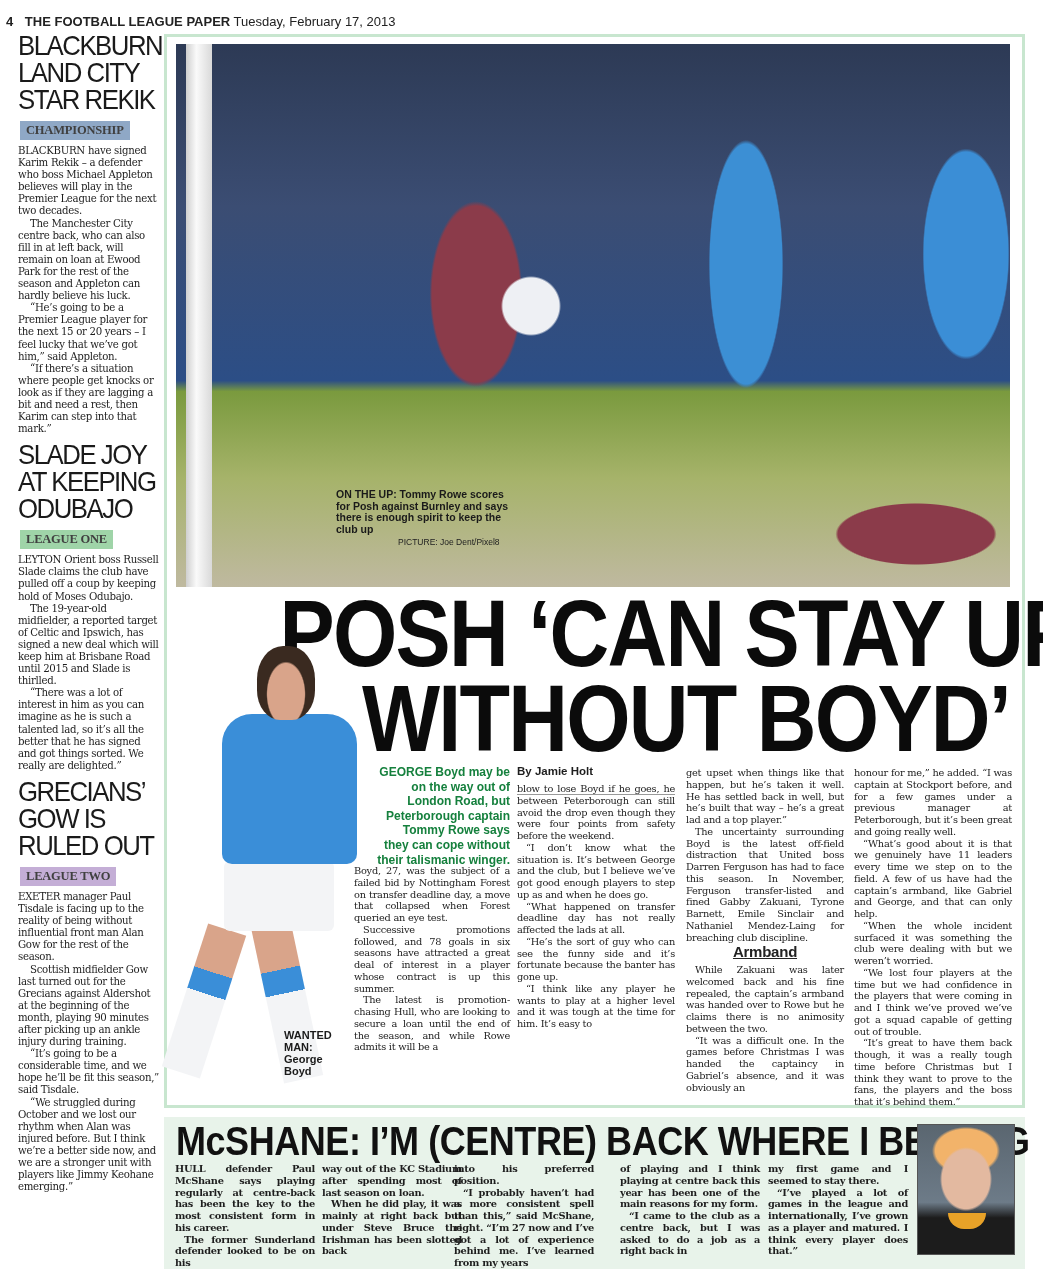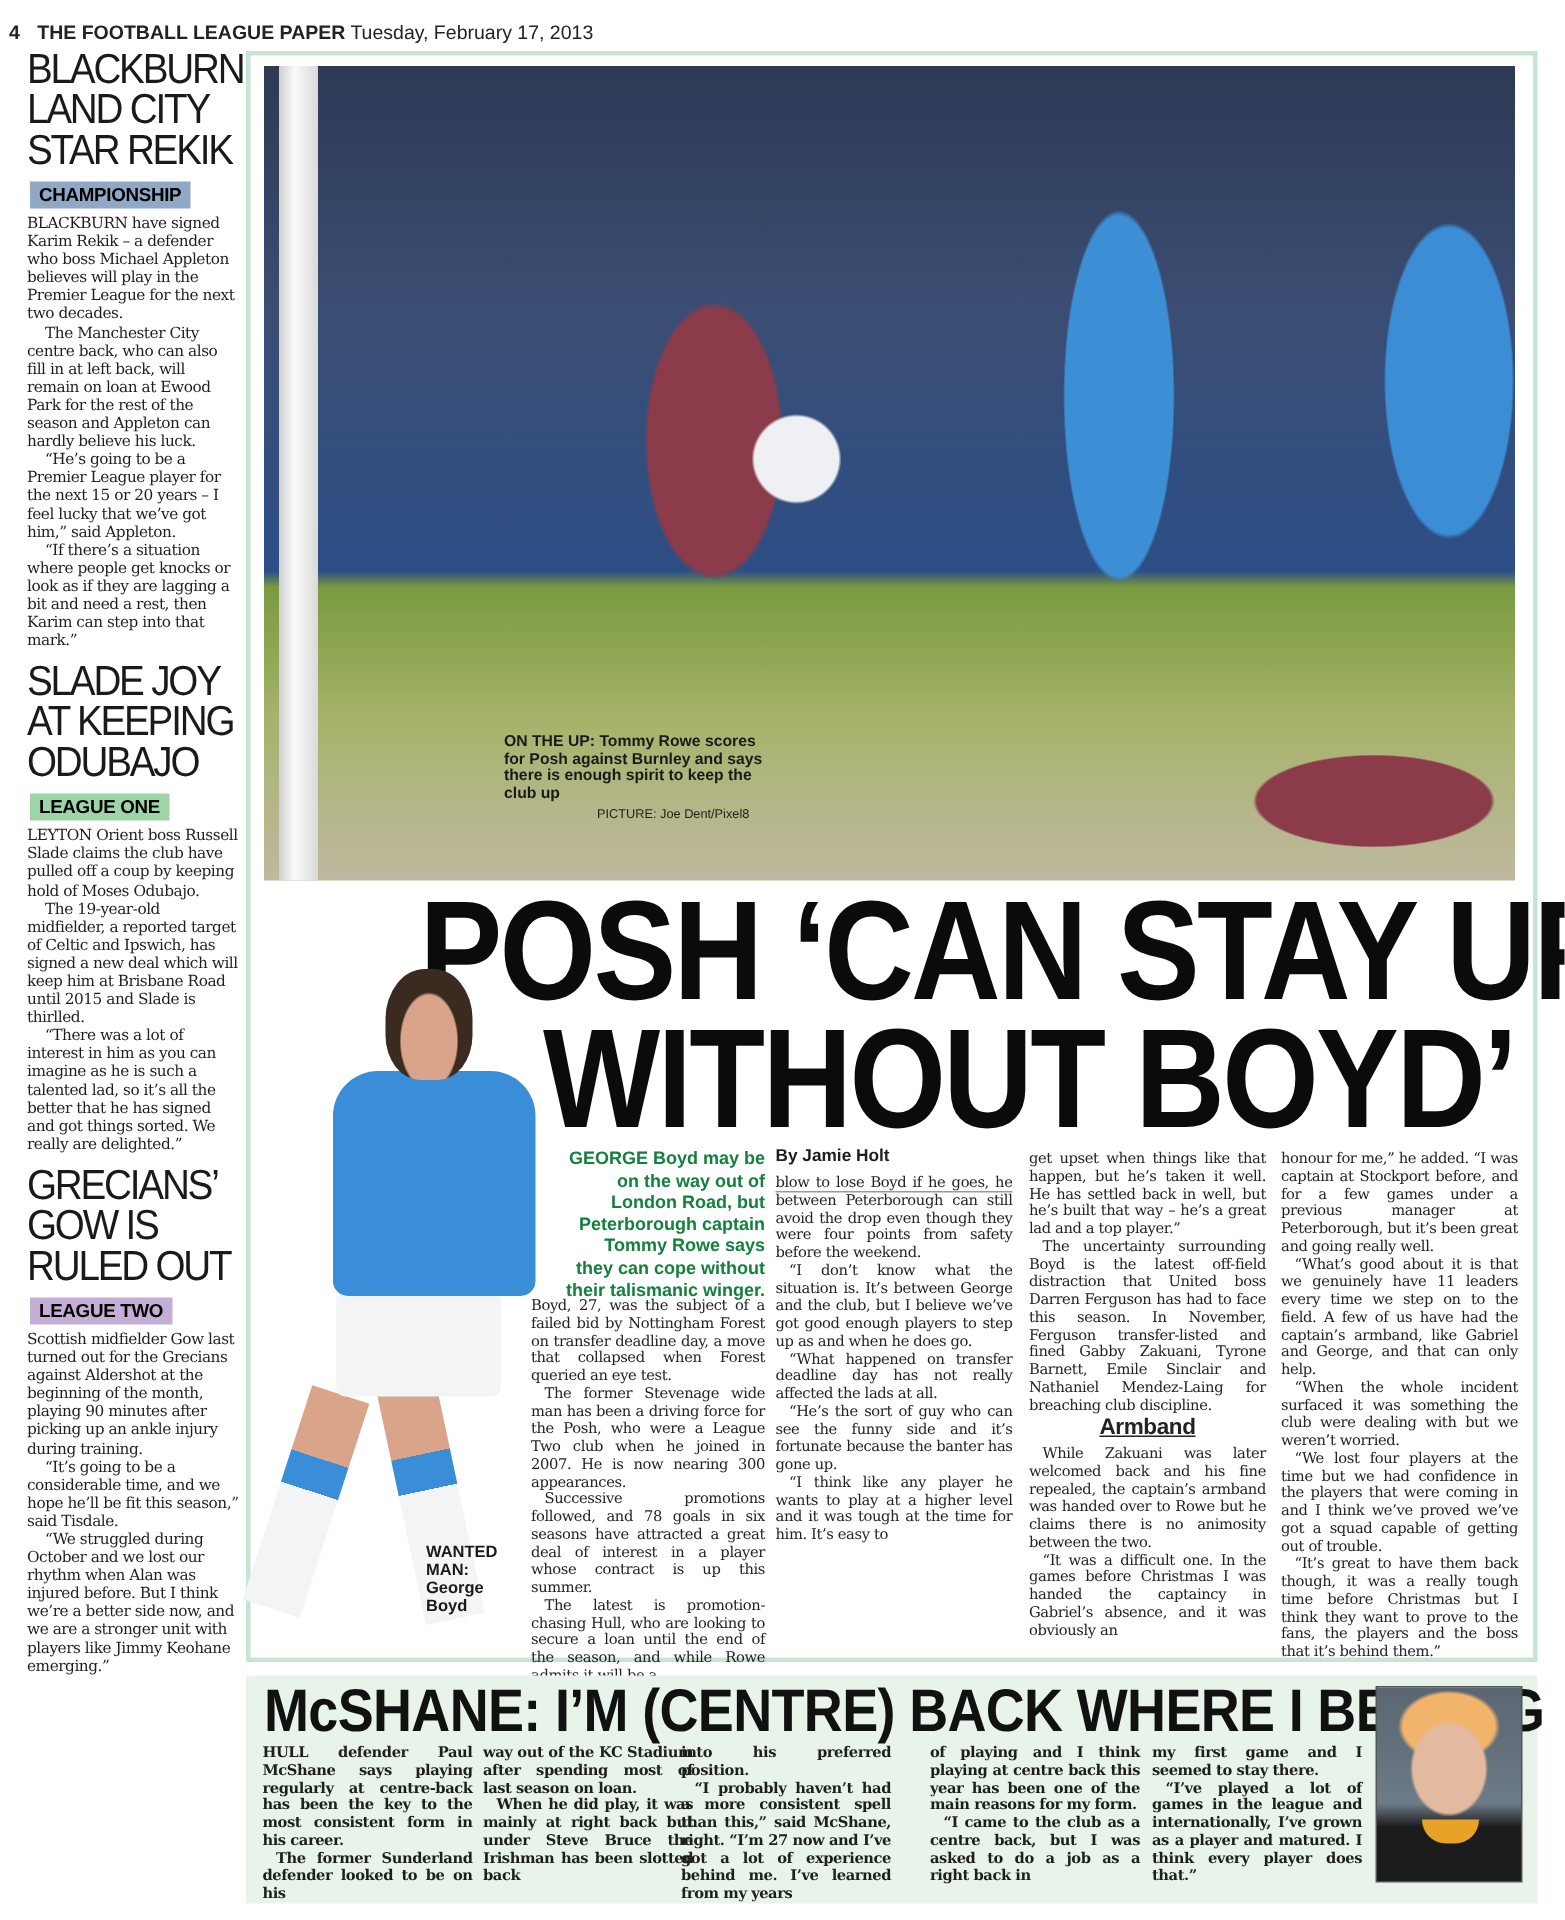--- a/index.html
+++ b/index.html
@@ -6,21 +6,21 @@
   html, body { width: 1043px; height: 1280px; background: #fff; overflow: hidden; }
   body { position: relative; font-family: "DejaVu Serif", serif; color: #1e1e1e; }
 
   .folio { position: absolute; left: 6px; top: 14px; font-family: "Liberation Sans", sans-serif; font-size: 13px; color: #222; white-space: nowrap; }
   .folio b { font-weight: 700; font-stretch: condensed; }
   .folio .pg { margin-right: 8px; font-weight: 700; }
 
   
   .leftcol { position: absolute; left: 18px; top: 32px; width: 142px; }
   .lhead { font-family: "Liberation Sans", sans-serif; font-weight: 400; font-size: 28px; line-height: 27px; letter-spacing: -1.6px; color: #1a1a1a; transform: scaleX(0.92); transform-origin: left; white-space: nowrap; }
-  .tag { display: inline-block; font-family: Liberation Sans, sans-serif; font-weight: 900; font-size: 12.5px; padding: 2px 6px; margin: 8px 0 5px 2px; color: #000000; letter-spacing: -0.2px; }
+  .tag { display: inline-block; font-family: Liberation Serif, serif; font-weight: 900; font-size: 12.5px; padding: 2px 6px; margin: 8px 0 5px 2px; color: #404040; letter-spacing: -0.2px; }
   .tag.champ { background: #8fa8c6; }
   .tag.l1 { background: #9fd4a8; }
   .tag.l2 { background: #c4aed6; }
   .ltext p { font-size: 10.2px; line-height: 12.1px; letter-spacing: -0.3px; }
   .ltext p + p { text-indent: 12px; }
   .sp1 { margin-top: 6px; }
 
   
   .frame { position: absolute; left: 164px; top: 34px; width: 861px; height: 1074px; border: 3px solid #c8e6cf; }
   .photo { position: absolute; left: 176px; top: 44px; width: 834px; height: 543px; overflow: hidden;
@@ -101,20 +101,21 @@
       <p>The 19-year-old midfielder, a reported target of Celtic and Ipswich, has signed a new deal which will keep him at Brisbane Road until 2015 and Slade is thirlled.</p>
       <p>“There was a lot of interest in him as you can imagine as he is such a talented lad, so it’s all the better that he has signed and got things sorted. We really are delighted.”</p>
     </div>
   </div>
   <div class="sp1">
     <div class="lhead">GRECIANS’</div>
     <div class="lhead">GOW IS</div>
     <div class="lhead">RULED OUT</div>
     <span class="tag l2">LEAGUE TWO</span>
     <div class="ltext">
+      <p>EXETER manager Paul Tisdale is facing up to the reality of being without influential front man Alan Gow for the rest of the season.</p>
       <p>Scottish midfielder Gow last turned out for the Grecians against Aldershot at the beginning of the month, playing 90 minutes after picking up an ankle injury during training.</p>
       <p>“It’s going to be a considerable time, and we hope he’ll be fit this season,” said Tisdale.</p>
       <p>“We struggled during October and we lost our rhythm when Alan was injured before. But I think we’re a better side now, and we are a stronger unit with players like Jimmy Keohane emerging.”</p>
     </div>
   </div>
 </div>
 
 <div class="frame"></div>
 
 <div class="photo">
@@ -139,21 +140,20 @@
   <div>WANTED</div>
   <div>MAN:</div>
   <div>George</div>
   <div>Boyd</div>
 </div>
 
 <div class="intro">GEORGE Boyd may be on the way out of London Road, but Peterborough captain Tommy Rowe says they can cope without their talismanic winger.</div>
 
 <div class="col c1">
   <p>Boyd, 27, was the subject of a failed bid by Nottingham Forest on transfer deadline day, a move that collapsed when Forest queried an eye test.</p>
-  <p>The former Stevenage wide man has been a driving force for the Posh, who were a League Two club when he joined in 2007. He is now nearing 300 appearances.</p>
   <p>Successive promotions followed, and 78 goals in six seasons have attracted a great deal of interest in a player whose contract is up this summer.</p>
   <p>The latest is promotion-chasing Hull, who are looking to secure a loan until the end of the season, and while Rowe admits it will be a</p>
 </div>
 
 <div class="byline">By Jamie Holt</div>
 <div class="col c2">
   <p>blow to lose Boyd if he goes, he between Peterborough can still avoid the drop even though they were four points from safety before the weekend.</p>
   <p>“I don’t know what the situation is. It’s between George and the club, but I believe we’ve got good enough players to step up as and when he does go.</p>
   <p>“What happened on transfer deadline day has not really affected the lads at all.</p>
   <p>“He’s the sort of guy who can see the funny side and it’s fortunate because the banter has gone up.</p>

